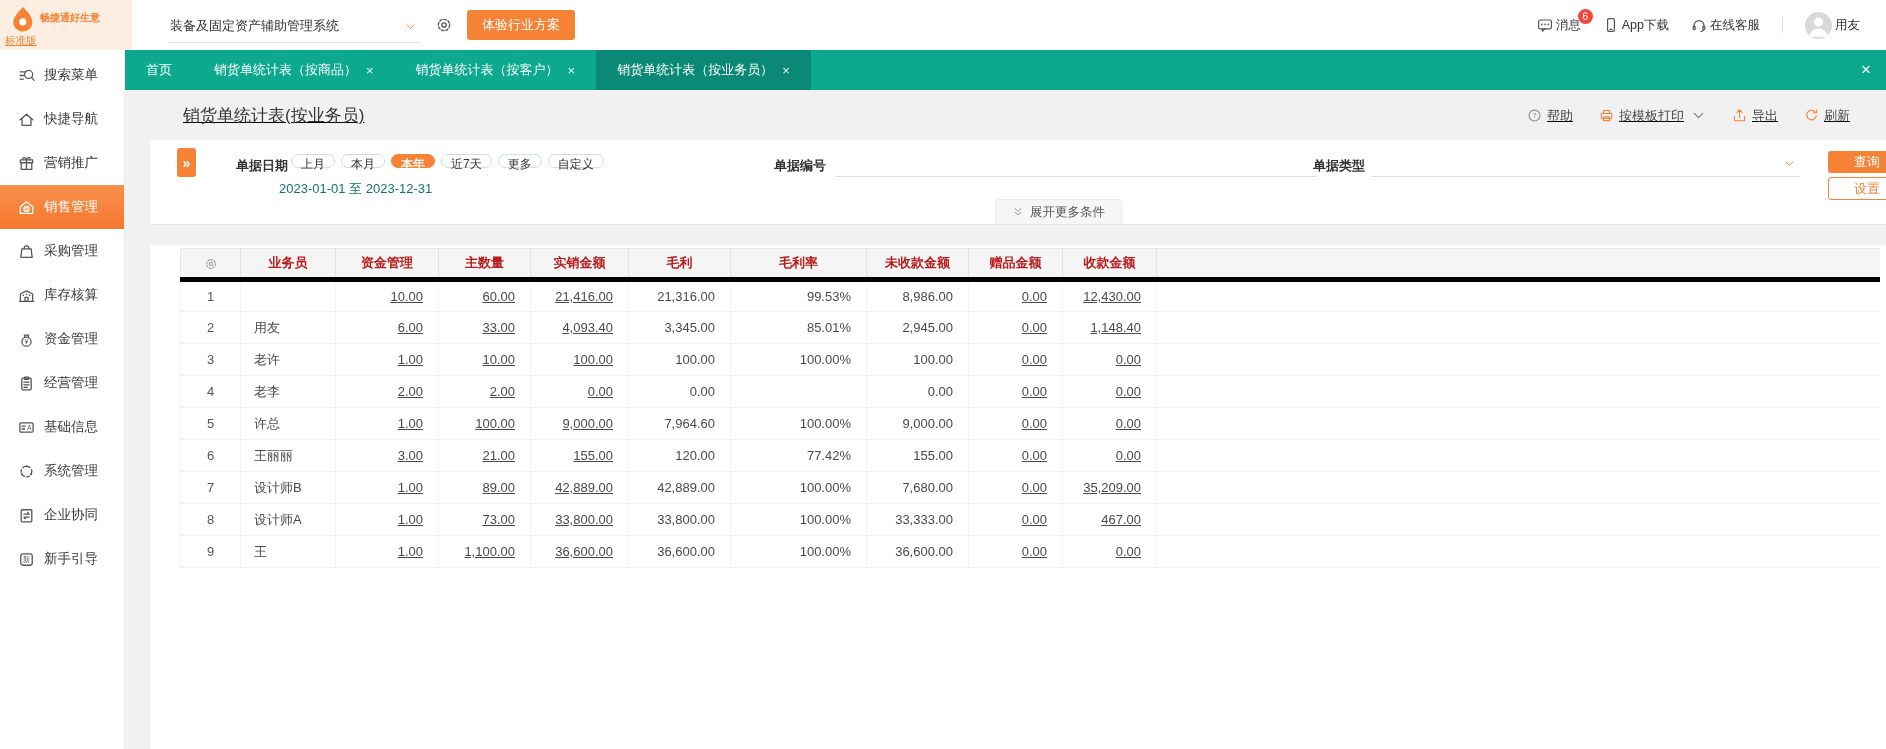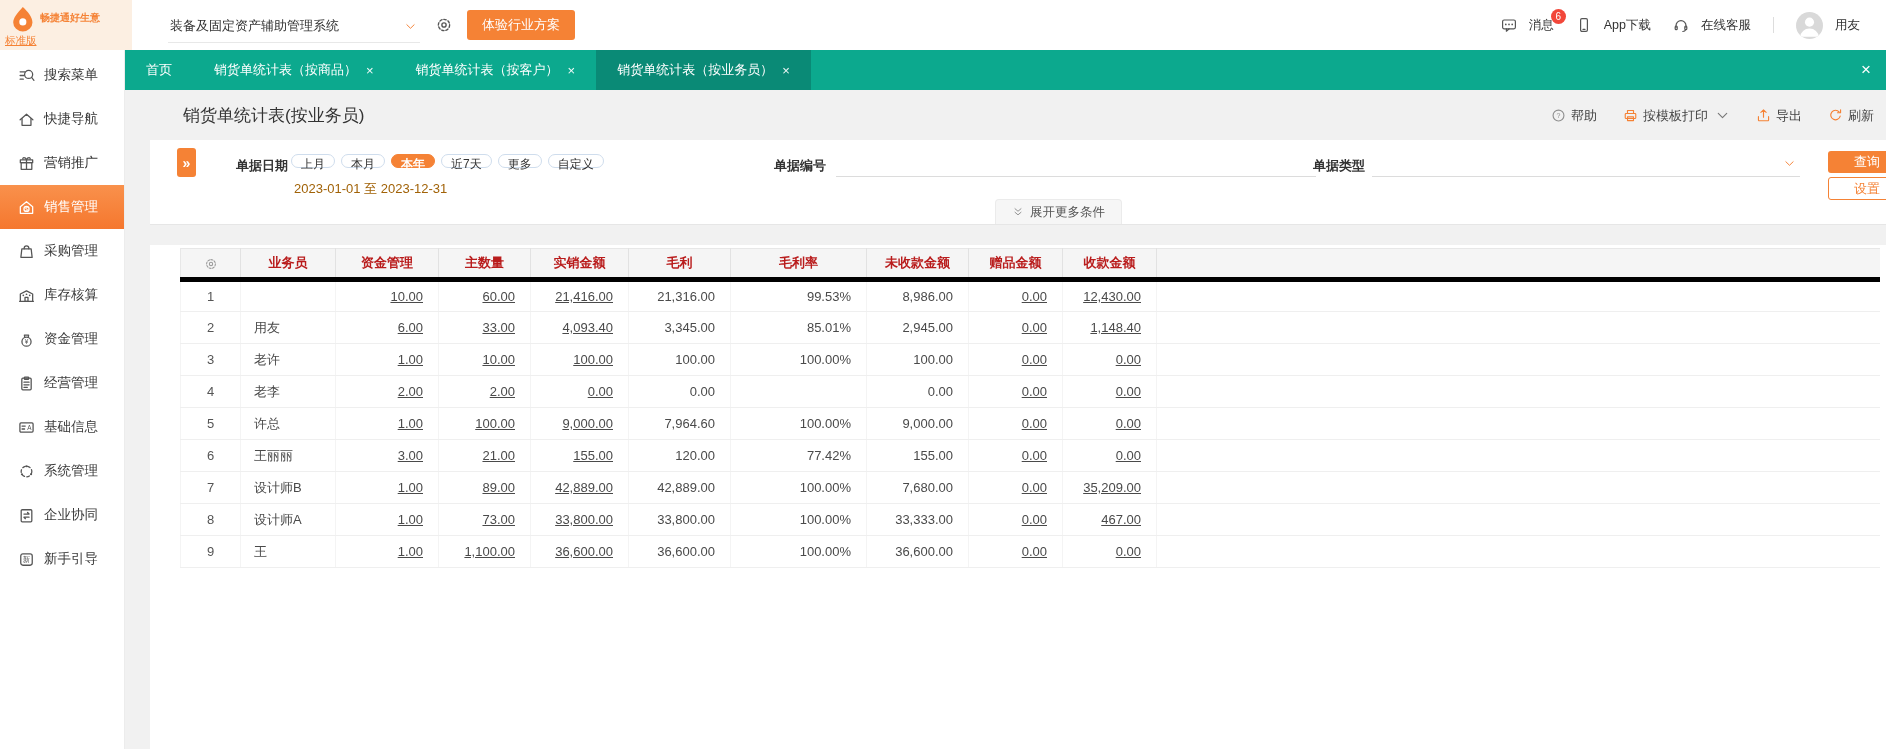--- a/index.html
+++ b/index.html
@@ -11,21 +11,21 @@
   .topbar{position:absolute;left:0;top:0;right:0;height:50px;background:#fff;display:flex;align-items:center;z-index:5;}
   .brand{width:132px;height:50px;background:var(--orange-light);position:relative;flex:none;cursor:pointer;}
   .brand .logo{position:absolute;left:9px;top:5px;width:27px;height:27px;}
   .brand-title{position:absolute;left:40px;top:11px;color:var(--orange);font-weight:bold;font-size:10px;white-space:nowrap;}
   .brand-edition{position:absolute;left:5px;bottom:2px;color:var(--orange);font-size:10.5px;text-decoration:underline;}
   .sys-select{margin-left:36px;width:252px;display:flex;align-items:center;justify-content:space-between;border-bottom:1px solid #e8e8e8;padding:0 3px 7px 2px;font-size:13px;color:#333;cursor:pointer;margin-top:10px;}
   .sys-select .chev{width:13px;height:13px;color:var(--orange);}
   .topbar-gear{margin-left:15px;width:18px;height:18px;color:#555;cursor:pointer;}
   .trial-btn{background:var(--orange);border:none;color:#fff;font-size:13px;height:30px;padding:0 15px;border-radius:3px;margin-left:14px;cursor:pointer;}
   .topbar-right{margin-left:auto;display:flex;align-items:center;gap:22px;padding-right:26px;font-size:12.5px;color:#333;}
-  .tb-item{display:flex;align-items:center;gap:12px;position:relative;cursor:pointer;white-space:nowrap;}
+  .tb-item{display:flex;align-items:center;gap:3px;position:relative;cursor:pointer;white-space:nowrap;}
   .tb-item .icn{width:16px;height:16px;color:#555;}
   .badge{position:absolute;top:-8px;right:-12px;min-width:15px;height:15px;padding:0 3px;border-radius:8px;background:var(--badge-red);color:#fff;font-size:10px;display:flex;align-items:center;justify-content:center;}
   .vdiv{width:1px;height:16px;background:#ddd;}
   .avatar{width:27px;height:27px;border-radius:50%;background:#d9d9d9;overflow:hidden;display:inline-flex;align-items:flex-end;justify-content:center;}
   .avatar .icn{width:27px;height:27px;color:#fff;}
 
   
   .tabbar{position:absolute;left:125px;top:50px;right:0;height:40px;background:var(--teal);display:flex;align-items:stretch;z-index:4;}
   .tab{display:flex;align-items:center;gap:9px;padding:8px 21px;color:#fff;font-size:13px;cursor:pointer;white-space:nowrap;}
   .tab.active{background:var(--teal-dark);}
@@ -34,38 +34,38 @@
 
   
   .sidebar{position:absolute;left:0;top:50px;width:125px;bottom:0;background:#fff;border-right:1px solid #ececec;padding-top:3px;z-index:3;}
   .side-item{height:44px;display:flex;align-items:center;gap:9px;padding-left:18px;font-size:13.5px;color:#3a3a3a;cursor:pointer;}
   .side-item .icn{width:17px;height:17px;color:#555;flex:none;}
   .side-item.active{background:linear-gradient(180deg,#f9914c,#f5772e);color:#fff;}
   .side-item.active .icn{color:#fff;}
 
   
   .main{position:absolute;left:125px;top:90px;right:0;bottom:0;background:#f1f1f1;}
-  .title-row{height:51px;display:flex;align-items:center;padding:0 12px 0 58px;}
+  .title-row{height:51px;display:flex;align-items:center;padding:0 36px 0 58px;text-decoration:underline;}
   .page-title{font-size:17px;font-weight:400;color:#333;}
   .toolbar{margin-left:auto;display:flex;align-items:center;gap:26px;font-size:13px;color:#444;}
   .tool{display:flex;align-items:center;gap:5px;cursor:pointer;white-space:nowrap;}
   .tool .icn{width:15px;height:15px;}
   .icn.gray{color:#8f8f8f;}
   .icn.orange{color:var(--orange);}
   .chev-sm{width:11px;height:11px;color:#777;margin-left:2px;}
 
   
   .filter-panel{position:absolute;left:25px;right:0;top:50px;height:85px;background:#fff;border-bottom:1px solid #e6e6e6;}
   .expand-btn{position:absolute;left:27px;top:8px;width:19px;height:29px;background:var(--orange);color:#fff;border-radius:3px;font-size:14px;font-weight:bold;display:flex;align-items:center;justify-content:center;cursor:pointer;}
   .f-label{position:absolute;top:17px;font-size:13px;color:#333;font-weight:600;white-space:nowrap;}
   .lbl-date{left:86px;}
   .pills{position:absolute;left:141px;top:14px;display:flex;gap:6px;}
   .pill{height:14px;line-height:19px;padding:0 9px;border:1px solid #cfdded;border-radius:11px;font-size:12px;color:#333;background:#fff;cursor:pointer;white-space:nowrap;}
   .pill.active{background:var(--orange);border-color:var(--orange);color:#fff;font-weight:600;}
-  .date-range{position:absolute;left:144px;top:40px;font-size:13px;color:#a16207;cursor:pointer;}
+  .date-range{position:absolute;left:129px;top:40px;font-size:13px;color:#0f766e;cursor:pointer;}
   .lbl-docno{left:624px;}
   .underline-input{position:absolute;top:13px;height:24px;border-bottom:1px solid #dcdcdc;cursor:text;}
   .input-docno{left:686px;width:480px;}
   .lbl-doctype{left:1163px;}
   .input-doctype{left:1222px;width:428px;display:flex;align-items:center;justify-content:flex-end;padding:0 4px 2px 0;cursor:pointer;}
   .input-doctype .chev{width:13px;height:13px;color:var(--orange);}
   .btn-query{position:absolute;right:-20px;top:11px;width:78px;height:22px;background:var(--orange);color:#fff;border:none;border-radius:3px;font-size:13px;cursor:pointer;}
   .btn-settings{position:absolute;right:-20px;top:37px;width:78px;height:23px;background:#fff;color:var(--orange);border:1px solid var(--orange);border-radius:3px;font-size:13px;cursor:pointer;}
   .expand-more{position:absolute;left:845px;bottom:0;height:25px;display:flex;align-items:center;gap:6px;padding:0 16px;background:#f6f6f6;border:1px solid #ebebeb;border-bottom:none;border-radius:4px 4px 0 0;font-size:12.5px;color:#555;cursor:pointer;white-space:nowrap;}
   .expand-more .dbl{width:12px;height:12px;color:#888;}

